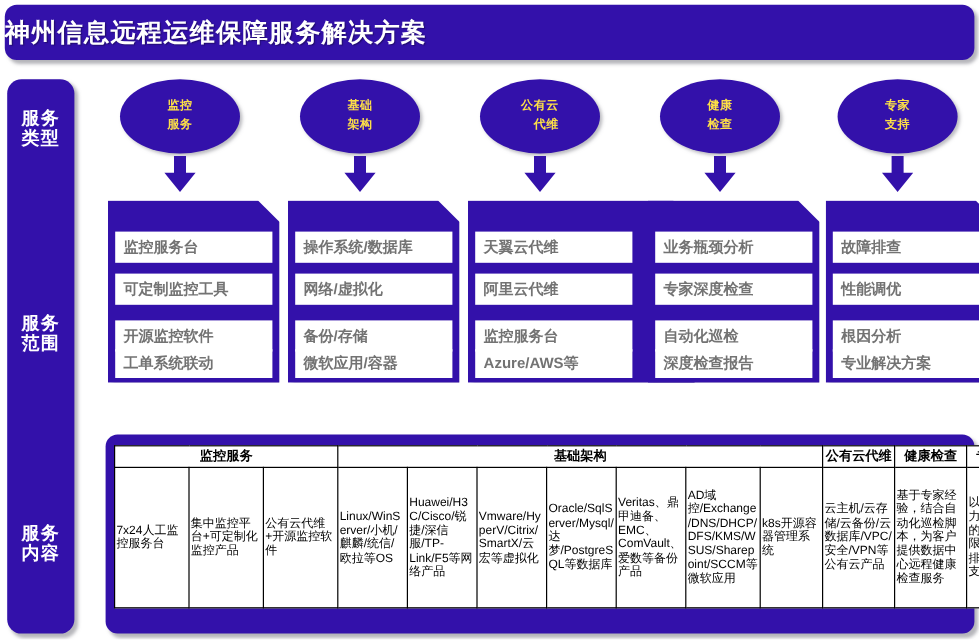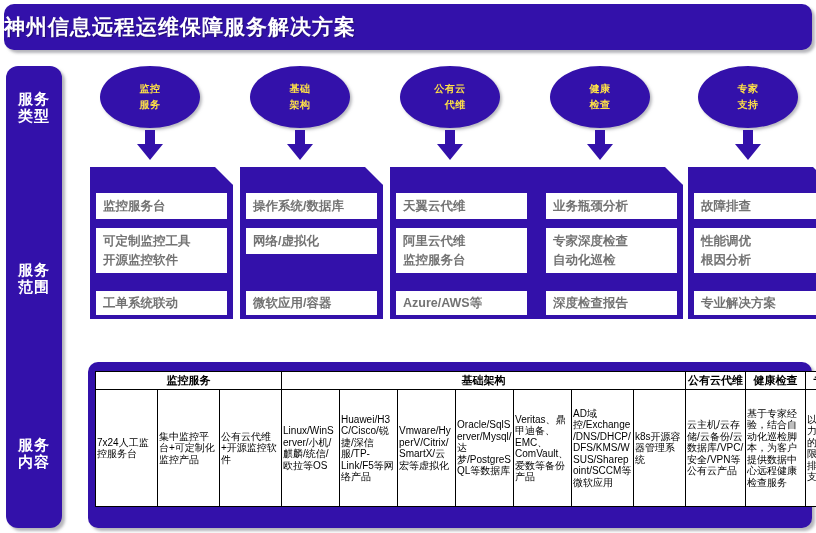--- a/index.html
+++ b/index.html
@@ -74,21 +74,21 @@
     position:absolute;left:6px;width:131px;height:26px;
     background:#ffffff;
     display:flex;align-items:center;
   }
   .scope-item span{
     font-size:12.5px;font-weight:bold;color:#737373;padding-left:7px;
     white-space:nowrap;
   }
   .scope-item.i0{top:26px;}
   .scope-item.i1{top:61px;}
-  .scope-item.i2{top:80px;}
+  .scope-item.i2{top:100px;}
   .scope-item.i3{top:124px;height:24px;}
 
   
   .table-panel{
     position:absolute;left:88px;top:362px;width:724px;height:166px;
     background:#3311AA;border-radius:10px;
     box-shadow:3px 3px 3px rgba(120,120,130,.55);
   }
   table.matrix{
     position:absolute;left:7px;top:9px;
@@ -207,20 +207,23 @@
         <span>工单系统联动</span>
       </div>
   </div>
 
   <div class="scope-group" style="left:240px;">
     <div class="scope-item i0">
         <span>操作系统/数据库</span>
       </div>
     <div class="scope-item i1">
         <span>网络/虚拟化</span>
+      </div>
+    <div class="scope-item i2">
+        <span>备份/存储</span>
       </div>
     <div class="scope-item i3">
         <span>微软应用/容器</span>
       </div>
   </div>
 
   <div class="scope-group" style="left:390px;padding-left:46px;">
     <div class="scope-item i0">
         <span>天翼云代维</span>
       </div>

